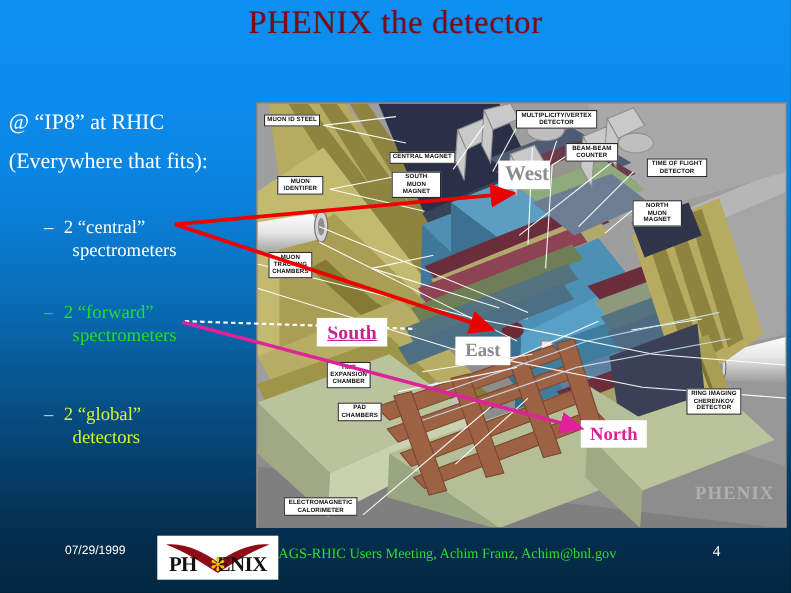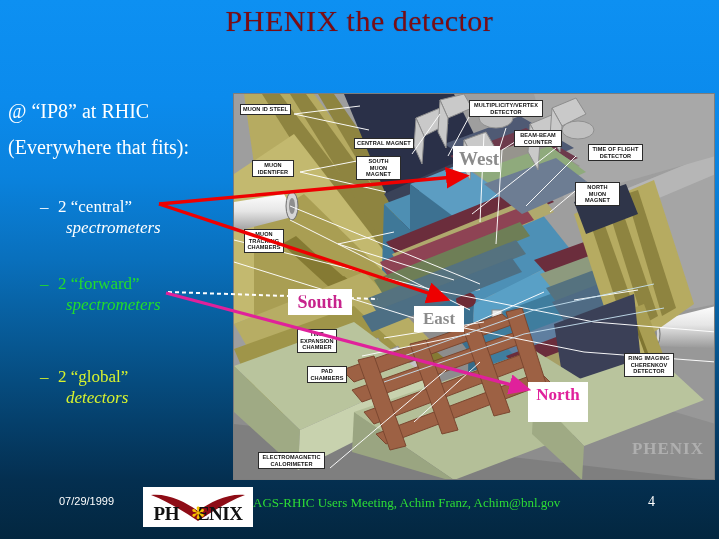--- a/index.html
+++ b/index.html
@@ -42,21 +42,21 @@
   #lead2{left:8px;top:136px;}
 
   .bullet{
     position:absolute;
     font-family:"Liberation Serif", serif;
     font-size:17px;
     line-height:21px;
     white-space:nowrap;
   }
   .bullet .dash{display:inline-block;width:18px;}
-  .bullet .l2{display:block;margin-left:26px;font-style:italic;}
+  .bullet .l2{display:block;margin-left:26px;}
   #b1{left:40px;top:196px;color:#ffffff;}
   #b2{left:40px;top:273px;color:#22dd2b;}
   #b3{left:40px;top:366px;color:#d8f32e;}
 
   
   #pic{
     position:absolute;left:233px;top:93px;width:482px;height:387px;
     background:#9b9b9b;
     overflow:hidden;
     border:1px solid #7d7d7d;
@@ -378,22 +378,22 @@
     <div class="callout" style="left:63px;top:235px;width:40px;">TIME
 EXPANSION
 CHAMBER</div>
     <div class="callout" style="left:73px;top:272px;width:40px;">PAD
 CHAMBERS</div>
     <div class="callout" style="left:24px;top:358px;width:67px;">ELECTROMAGNETIC
 CALORIMETER</div>
 
     <div class="dirbox dir-west" style="left:219px;top:52px;width:47px;height:26px;line-height:24px;">West</div>
     <div class="dirbox dir-east" style="left:180px;top:212px;width:50px;height:26px;line-height:24px;">East</div>
-    <div class="dirbox dir-south" style="left:54px;top:195px;width:64px;height:26px;line-height:24px;">South</div>
-    <div class="dirbox dir-north" style="left:294px;top:288px;width:60px;height:40px;line-height:24px;">North</div>
+    <div class="dirbox dir-south" style="left:54px;top:195px;width:64px;height:26px;line-height:24px;text-decoration:underline;">South</div>
+    <div class="dirbox dir-north" style="left:294px;top:288px;width:60px;height:25px;line-height:24px;">North</div>
 
     <div id="watermark">PHENIX</div>
   </div>
 
   <svg id="arrows">
     <defs>
       <marker id="redhead" markerWidth="7" markerHeight="7" refX="5.6" refY="3.2" orient="auto">
         <path d="M0,0 L7,3.2 L0,6.4 Z" fill="#ee0000"></path>
       </marker>
       <marker id="maghead" markerWidth="7" markerHeight="7" refX="5.6" refY="3.2" orient="auto">

